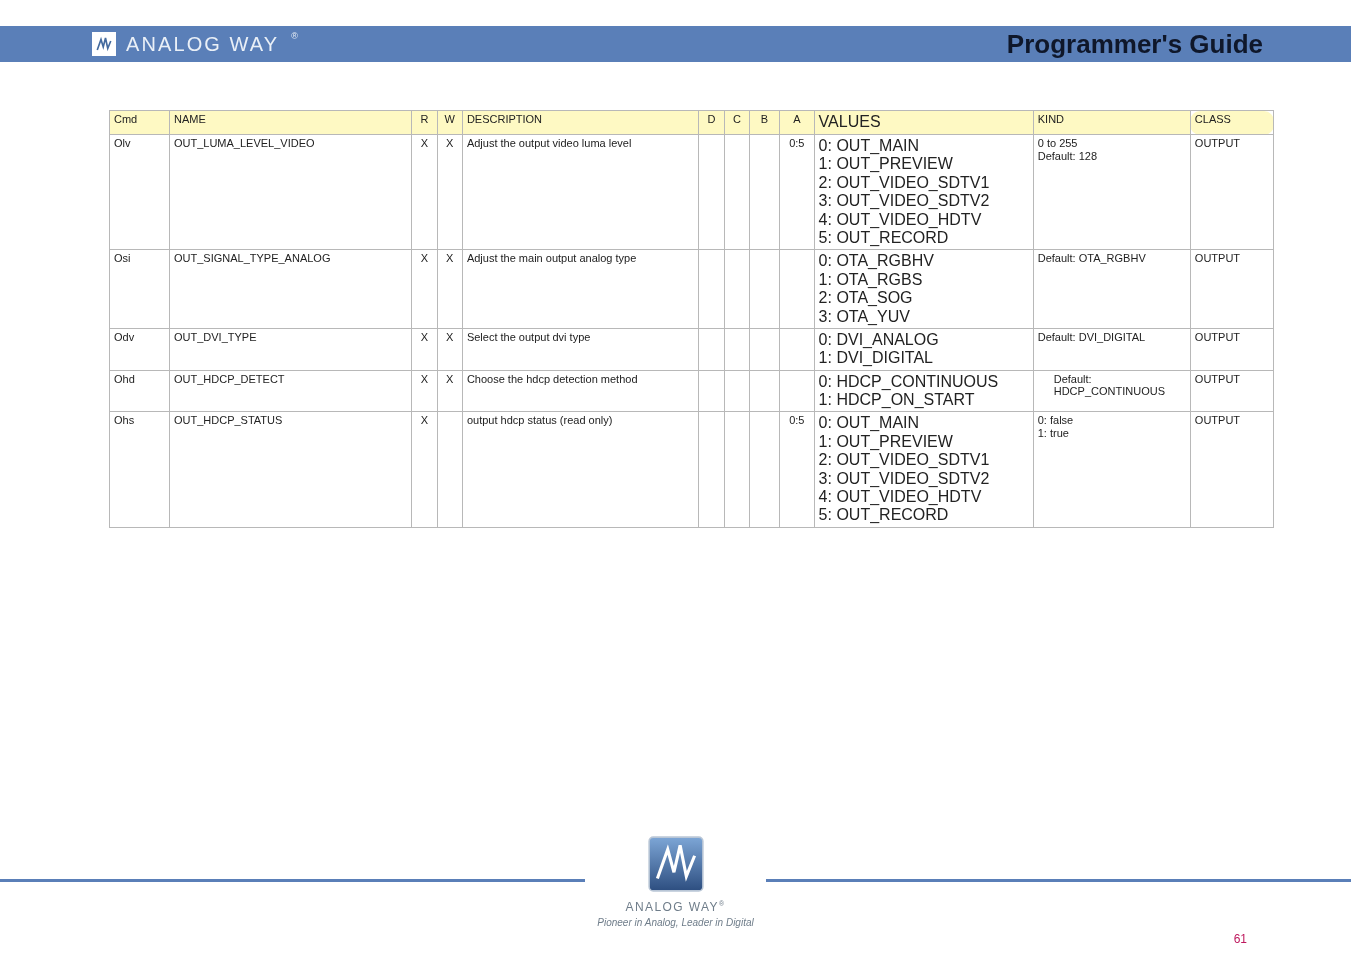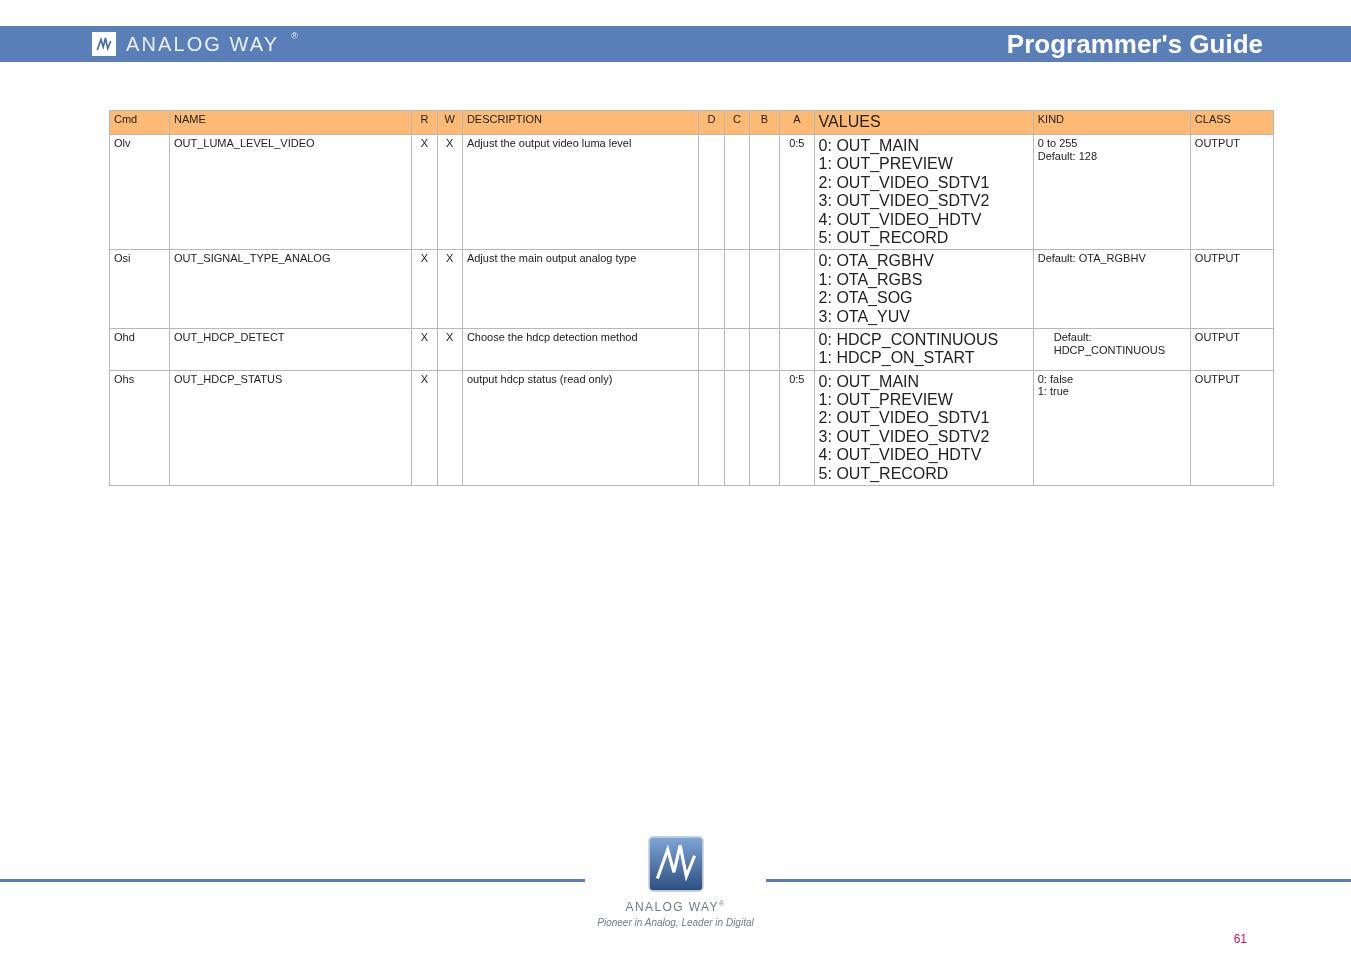--- a/index.html
+++ b/index.html
@@ -44,21 +44,21 @@
     font-weight: 400;
   }
   .brand-reg {
     font-size: 9px;
     color: #eaf0f7;
     position: relative;
     top: -8px;
     margin-left: 2px;
   }
   .header-title {
-    color: #ffffff;
+    color: #0f172a;
     font-size: 26px;
     font-weight: bold;
   }
   .table-wrap {
     position: absolute;
     top: 110px;
     left: 109px;
     right: 77px;
   }
   table {
@@ -67,37 +67,37 @@
     font-size: 11px;
   }
   th, td {
     border: 1px solid #b8b8b8;
     padding: 2px 4px;
     vertical-align: top;
     color: #222;
     line-height: 1.15;
   }
   th {
-    background: #fdba74;
+    background: #fef9c3;
     font-weight: normal;
     text-align: left;
     height: 24px;
   }
   .col-cmd  { width: 52px; }
   .col-name { width: 210px; }
   .col-r    { width: 22px; text-align: center; }
   .col-w    { width: 22px; text-align: center; }
   .col-desc { width: 205px; margin-left: 33px; }
   .col-d    { width: 22px; text-align: center; }
   .col-c    { width: 22px; text-align: center; }
   .col-b    { width: 26px; text-align: center; }
   .col-a    { width: 30px; text-align: center; }
   .col-vals { width: 190px; white-space: pre-line; font-family: Arial, sans-serif; font-size: 16px;}
   .col-kind { width: 90px; }
-  .col-class{ width: 72px; }
+  .col-class{ width: 72px; border-radius: 10px; }
   .footer {
     position: absolute;
     bottom: 26px;
     left: 0; right: 0;
     display: flex;
     align-items: center;
     gap: 12px;
   }
   .footer-line {
     flex: 1;
@@ -195,20 +195,35 @@
           <td class="col-desc">Adjust the main output analog type</td>
           <td class="col-d"></td>
           <td class="col-c"></td>
           <td class="col-b"></td>
           <td class="col-a"></td>
           <td class="col-vals" style="white-space: pre-line;">0: OTA_RGBHV
 1: OTA_RGBS
 2: OTA_SOG
 3: OTA_YUV</td>
           <td class="col-kind" style="white-space: pre-line;">Default: OTA_RGBHV</td>
+          <td class="col-class">OUTPUT</td>
+        </tr>
+        <tr>
+          <td class="col-cmd">Odv</td>
+          <td class="col-name">OUT_DVI_TYPE</td>
+          <td class="col-r">X</td>
+          <td class="col-w">X</td>
+          <td class="col-desc">Select the output dvi type</td>
+          <td class="col-d"></td>
+          <td class="col-c"></td>
+          <td class="col-b"></td>
+          <td class="col-a"></td>
+          <td class="col-vals" style="white-space: pre-line;">0: DVI_ANALOG
+1: DVI_DIGITAL</td>
+          <td class="col-kind" style="white-space: pre-line;">Default: DVI_DIGITAL</td>
           <td class="col-class">OUTPUT</td>
         </tr>
         <tr>
           <td class="col-cmd">Ohd</td>
           <td class="col-name">OUT_HDCP_DETECT</td>
           <td class="col-r">X</td>
           <td class="col-w">X</td>
           <td class="col-desc">Choose the hdcp detection method</td>
           <td class="col-d"></td>
           <td class="col-c"></td>

